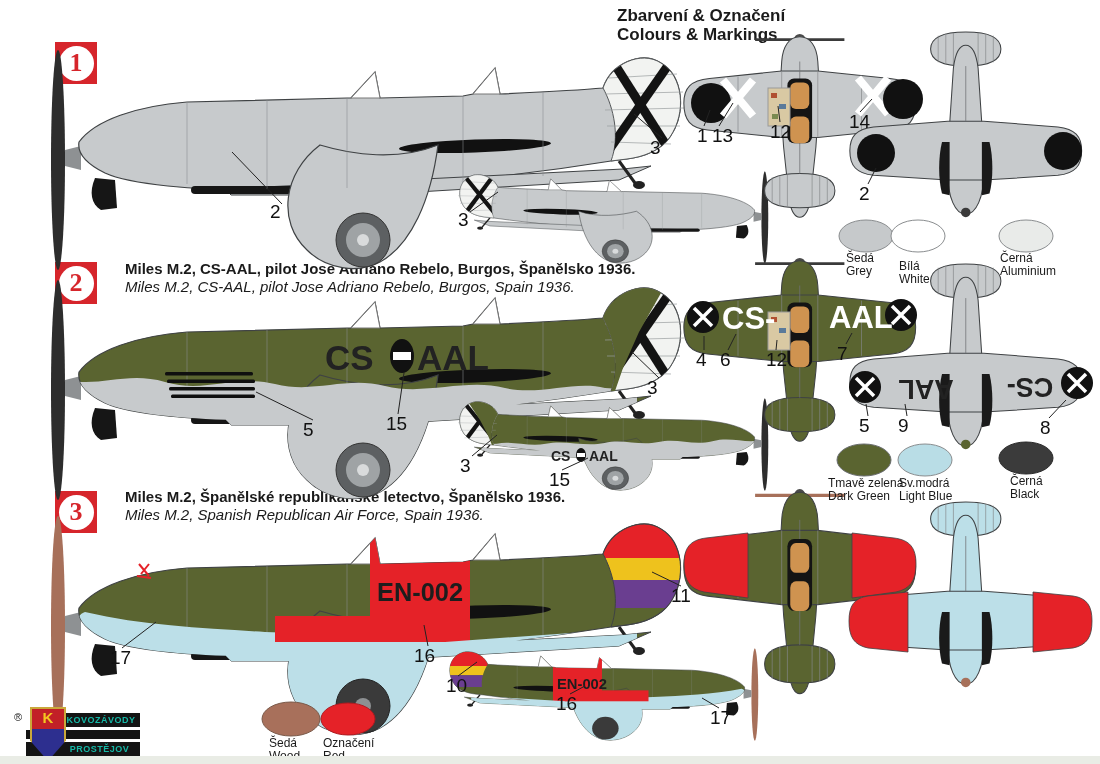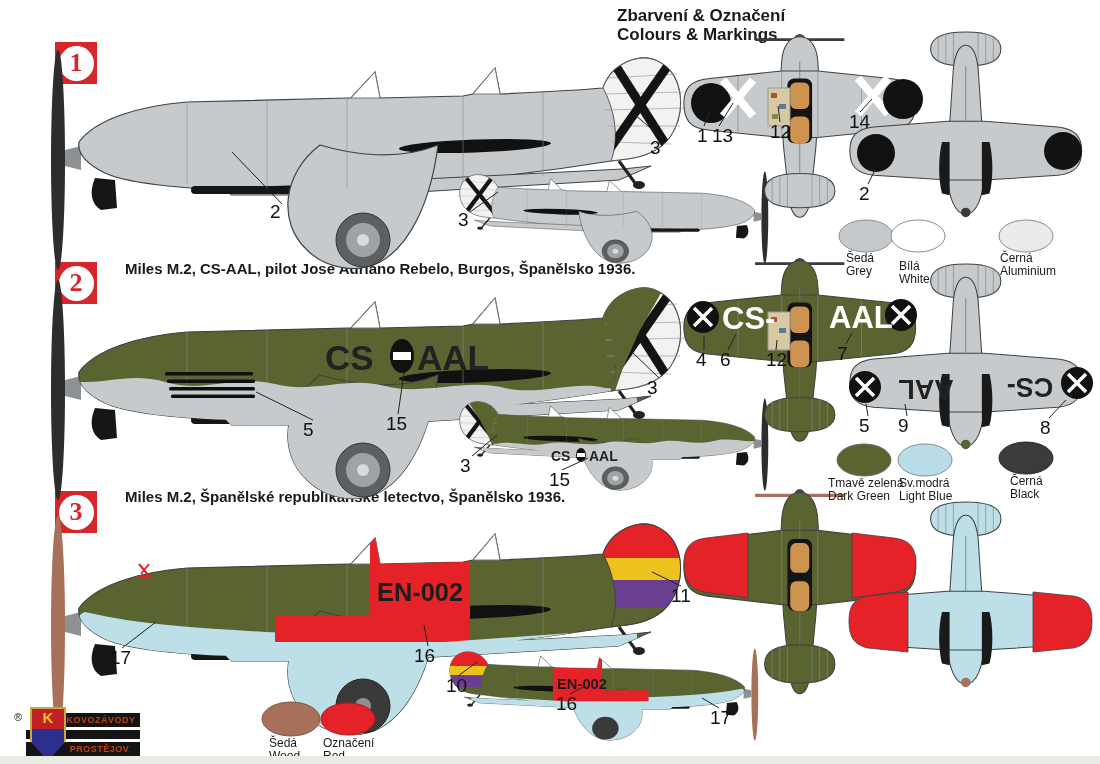--- a/index.html
+++ b/index.html
@@ -7,21 +7,21 @@
           font-family:"Liberation Sans",sans-serif;color:#1a1a1a;}
   .abs{position:absolute;}
   .hdr{font-weight:bold;font-size:17px;line-height:19px;white-space:nowrap;}
   .badge{width:42px;height:42px;background:var(--badge);display:flex;align-items:center;justify-content:center;}
   .badge .circ{width:35px;height:35px;background:#fff;border-radius:50%;display:flex;align-items:center;justify-content:center;
                font-family:"Liberation Serif",serif;font-weight:bold;font-size:26px;color:var(--badge);}
   .stitle{font-weight:bold;font-size:15px;line-height:18px;white-space:nowrap;}
   .ssub{font-style:italic;font-size:15px;line-height:18px;white-space:nowrap;}
   .co{font-size:19px;line-height:20px;color:#111;}
   .swl{font-size:12px;line-height:13px;}
-  .logo-bar{background:#141414;color:#c2410c;font-weight:bold;display:flex;align-items:center;}
+  .logo-bar{background:#141414;color:#14b8a6;font-weight:bold;display:flex;align-items:center;}
   .logo-bar span{width:100%;text-align:center;font-size:9px;letter-spacing:.5px;}
   .shield{clip-path:polygon(0 0,100% 0,100% 62%,50% 100%,0 62%);}
   svg text{font-family:"Liberation Sans",sans-serif;}
   .bstrip{background:#e9ece5;}
 </style>
 </head>
 <body>
 
 <div id="canvas">
 
@@ -32,27 +32,29 @@
 
   <div class="abs badge" style="left:55px;top:42px;">
     <div class="circ">1</div>
     </div>
 
   <div class="abs badge" style="left:55px;top:262px;">
     <div class="circ">2</div>
     </div>
   <div class="abs" style="left:125px;top:260px;">
     <div class="stitle">Miles M.2, CS-AAL, pilot Jose Adriano Rebelo, Burgos, Španělsko 1936.</div>
+    <div class="ssub">Miles M.2, CS-AAL, pilot Jose Adriano Rebelo, Burgos, Spain 1936.</div>
   </div>
 
   <div class="abs badge" style="left:55px;top:491px;">
     <div class="circ">3</div>
     </div>
   <div class="abs" style="left:125px;top:488px;">
     <div class="stitle">Miles M.2, Španělské republikánské  letectvo, Španělsko 1936.</div>
+    <div class="ssub">Miles M.2, Spanish Republican Air Force, Spain 1936.</div>
   </div>
 
   <svg class="abs" style="left:0;top:0;" width="1100" height="764" viewBox="0 0 1100 764">
     <defs>
       <ellipse id="p-prop" cx="33" cy="118" rx="7" ry="110"></ellipse>
       <path id="p-fuse" d="M54,100 C70,78 112,64 162,60 L322,56 L326,56 L350,30 L355,56 L438,54 L448,52 L470,26 L475,52
         C518,50 556,48 578,46 C586,22 616,8 636,21 C658,34 662,70 645,95 C635,109 618,115 602,117 L586,119
         C500,133 420,141 338,145 L240,148 C170,149 104,142 80,131 C62,122 52,112 54,100 Z"></path>
       <path id="p-wing" d="M200,147 L598,127 L626,124 L594,138 L342,153 L206,153 Z"></path>
       <path id="p-spat" d="M295,103 C258,131 252,180 282,208 C301,227 333,232 355,220 C386,203 406,158 413,103

